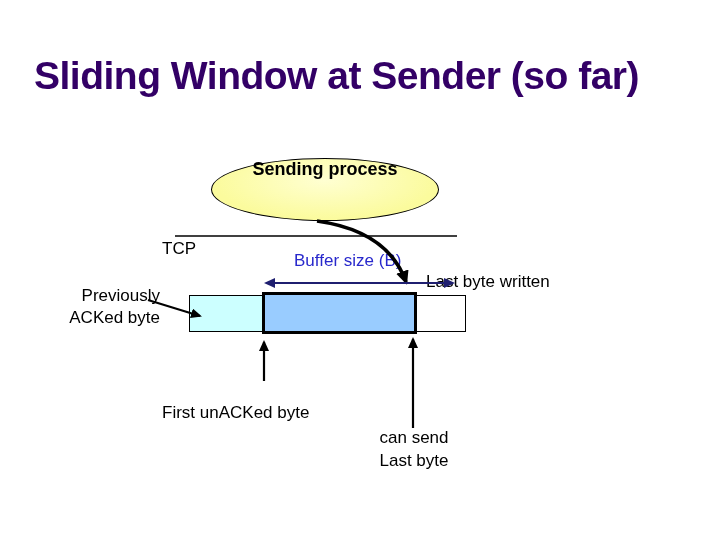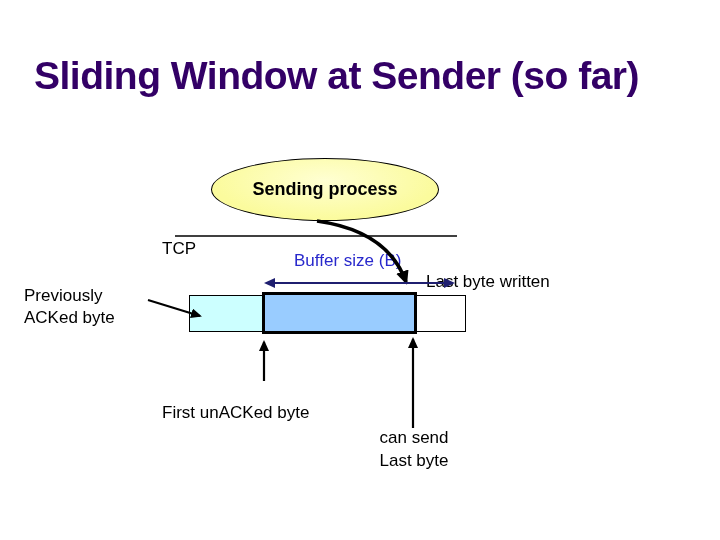--- a/index.html
+++ b/index.html
@@ -23,36 +23,36 @@
     color: var(--title-color, #330066);
     white-space: nowrap;
   }
 
   #process-ellipse {
     left: 211px; top: 158px;
     width: 228px; height: 63px;
     border: 1.5px solid #000;
     border-radius: 50%;
     background: radial-gradient(ellipse at 50% 35%, #ffffd2 0%, var(--ellipse-fill, #FBFB9D) 70%);
-    display: flex; align-items: center; justify-content: center;
+    display: flex; justify-content: center;
     box-sizing: border-box;
   }
   #process-ellipse .lbl {
     font-size: 18px; font-weight: bold; color: #000;
   }
 
   .txt17 { font-size: 17px; line-height: 20px; white-space: nowrap; }
 
   #tcp-label        { left: 162px; top: 239px; }
   #buffer-size-label{ left: 294px; top: 251px; color: var(--blue-label, #2828CC); }
   #last-byte-written-label { left: 426px; top: 272px; }
 
   #previously-acked-label {
     left: 24px; top: 285px; width: 136px;
-    text-align: left; font-size: 17px; line-height: 22px;
+    text-align: right; font-size: 17px; line-height: 22px;
   }
   #first-unacked-label { left: 162px; top: 403px; }
 
   #last-byte-can-send-label {
     left: 364px; top: 426px; width: 100px;
     text-align: center; font-size: 17px; line-height: 23px;
   }
 
   
   #buffer-bar {

